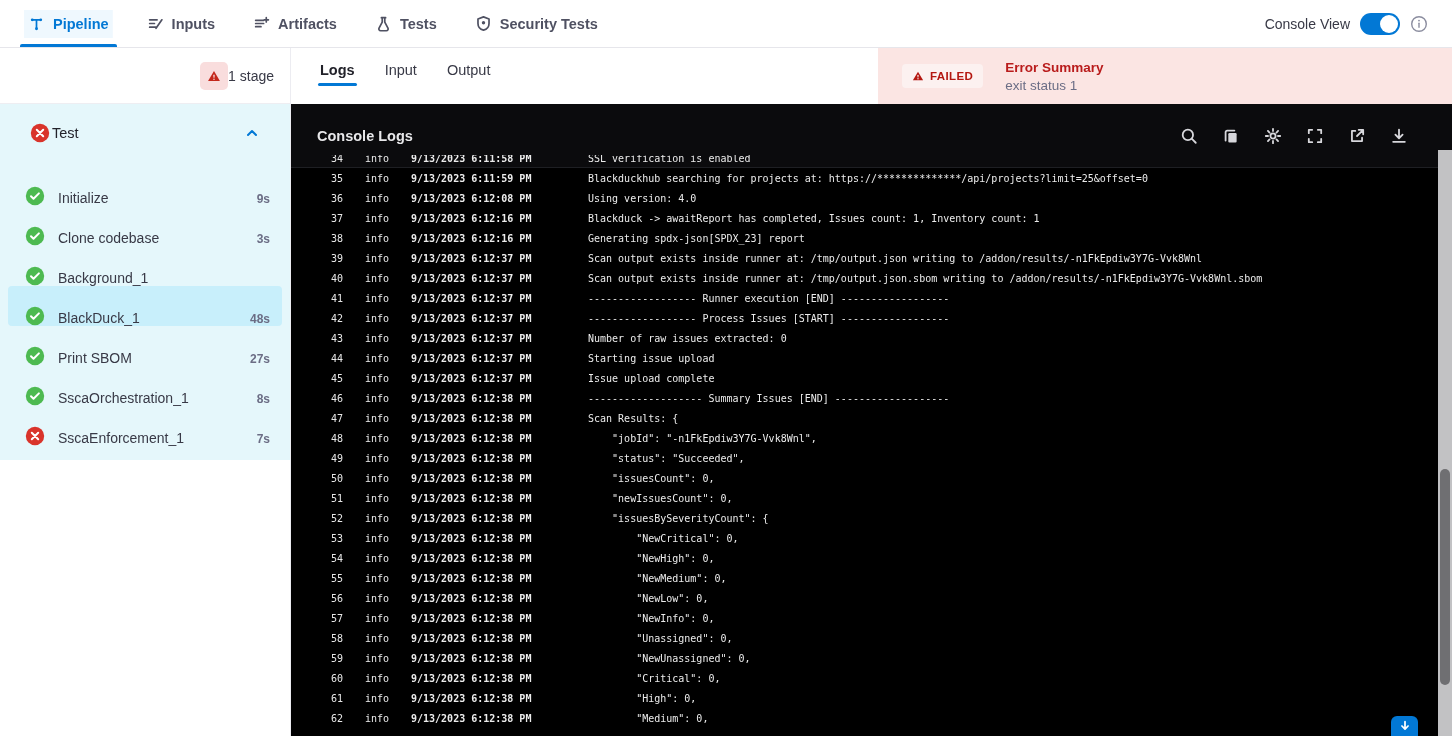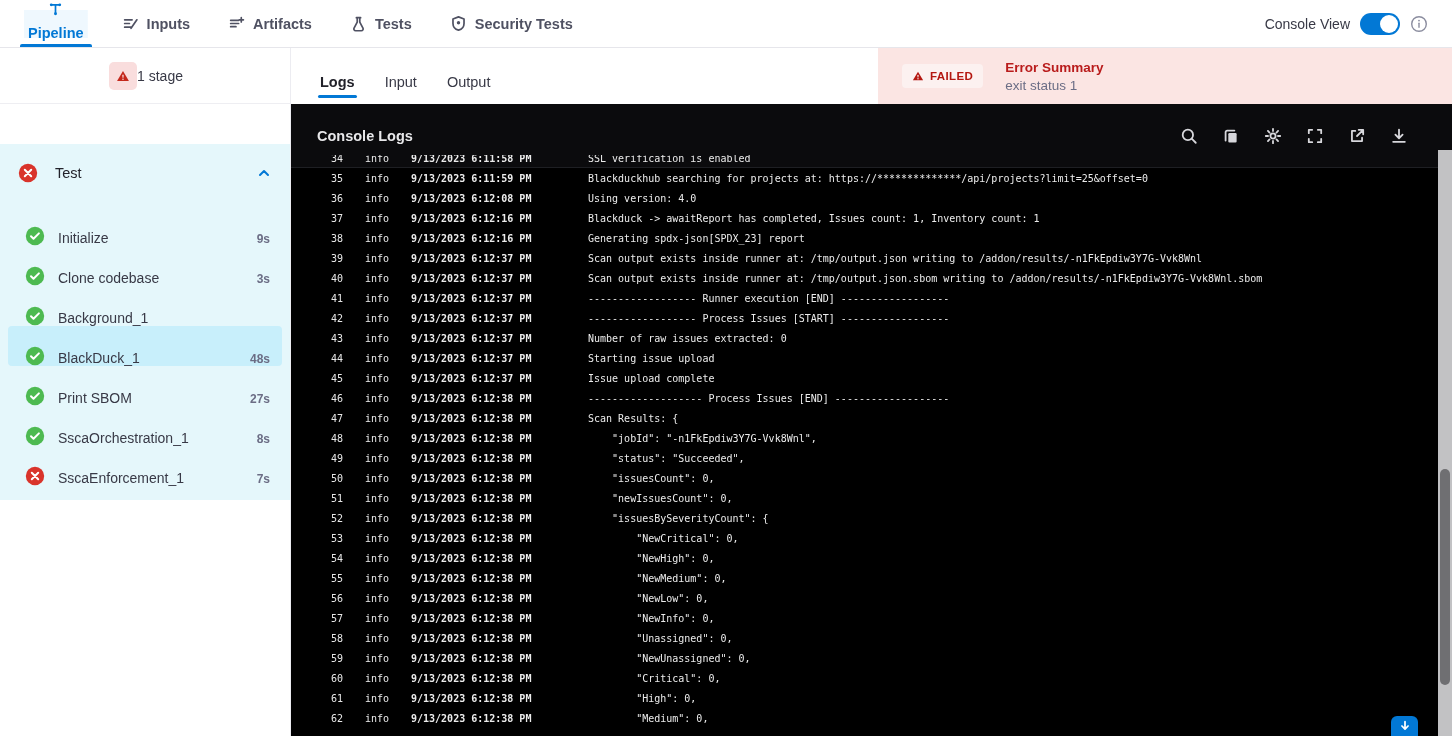--- a/index.html
+++ b/index.html
@@ -8,57 +8,57 @@
   .app { position:relative; width:1452px; height:736px; }
 
   
   .topnav { position:absolute; top:0; left:0; right:0; height:48px; background:#fff;
     border-bottom:1px solid #E6E6EB; display:flex; align-items:center; padding:0 24px; z-index:5; }
   .nav-tabs { display:flex; align-items:center; gap:30px; height:100%; }
   .nav-tab { display:flex; align-items:center; gap:8px; height:100%; position:relative;
     color:#4F5162; font-size:14.5px; font-weight:600; cursor:pointer; padding:0 4px; }
   .nav-tab .nt-icon { width:17px; height:17px; display:inline-flex; }
   .nav-tab .nt-icon svg { width:100%; height:100%; }
-  .nav-tab.active { color:#0278D5; background:linear-gradient(#EFF8FE,#EFF8FE) center/100% 28px no-repeat; border-radius:4px;flex-direction:column; }
+  .nav-tab.active { color:#0278D5; background:linear-gradient(#EFF8FE,#EFF8FE) center/100% 28px no-repeat; border-radius:4px; }
   .nav-tab.active::after { content:""; position:absolute; left:-4px; right:-4px; bottom:0;
     height:3px; background:#0278D5; border-radius:2px 2px 0 0; }
   .nav-right { margin-left:auto; display:flex; align-items:center; gap:10px; }
   .cv-label { font-size:14px; color:#383946; }
   .toggle { width:40px; height:22px; border-radius:11px; background:#0278D5; position:relative; cursor:pointer; }
   .toggle .knob { position:absolute; top:2px; right:2px; width:18px; height:18px; border-radius:50%; background:#fff; }
   .info-ic { width:18px; height:18px; color:#8B8D9F; display:inline-flex; cursor:pointer; }
   .info-ic svg { width:100%; height:100%; }
 
   
   .sidebar { position:absolute; top:48px; left:0; width:291px; bottom:0; background:#fff; border-right:1px solid #ECECF1; }
-  .sb-head { height:56px; display:flex; align-items:center; justify-content:center;
+  .sb-head { height:56px; display:flex; align-items:center; justify-content:flex-end;
     padding:0 16px 0 18px; border-bottom:1px solid #EEEEF2; background:#fff; }
   .warn-chip { width:28px; height:28px; border-radius:5px; background:#F9DDDD; display:flex;
     align-items:center; justify-content:center; }
   .warn-chip svg { width:14px; height:14px; }
   .stage-count { font-size:14px; color:#383946; }
   .stage-section { background:#E5F7FB; padding-bottom:8px; }
-  .stage-row { height:58px; display:flex; align-items:center; gap:17px; padding:0 18px; cursor:pointer;margin-top:40px; }
+  .stage-row { height:58px; display:flex; align-items:center; gap:2px; padding:0 30px; cursor:pointer; }
   .stage-name { font-size:14.5px; color:#22222A; font-weight:500; flex:1; }
   .chev { width:16px; height:16px; color:#0278D5; display:inline-flex; }
   .chev svg { width:100%; height:100%; }
   .status-ic { width:20px; height:20px; flex:0 0 20px; display:inline-flex; }
   .status-ic svg { width:100%; height:100%; }
   .steps { padding:4px 8px 6px 8px; display:flex; flex-direction:column; }
   .step { height:40px; display:flex; align-items:flex-end; gap:13px; padding:0 12px 0 17px;
     border-radius:4px; cursor:pointer; }
   .step.selected { background:#C8EFFB; }
   .step-label { flex:1; font-size:14px; color:#383946; }
   .step-dur { font-size:12px; color:#6B6D85;font-weight:bold; }
 
   
   .main { position:absolute; top:48px; left:291px; right:0; bottom:0; }
   .main-top { position:absolute; top:0; left:0; right:0; height:56px; display:flex; }
   .log-tabs { width:587px; background:#fff; display:flex; align-items:flex-end; gap:26px;
-    padding:0 0 0 27px; }
+    padding:0 0 12px 27px; }
   .ltab { position:relative; font-size:14.5px; color:#383946; padding:0 2px 14px 2px; cursor:pointer; }
   .ltab.active { color:#22222A; font-weight:700; }
   .ltab.active::after { content:""; position:absolute; left:0; right:0; bottom:6px; height:3px;
     border-radius:2px; background:#0278D5; }
   .err-strip { flex:1; background:#FBE5E3; display:flex; align-items:center; gap:22px; padding:0 24px; }
   .failed-badge { display:flex; align-items:center; gap:6px; background:#FCF1F0; border-radius:4px;
     padding:6px 10px;text-align:right; }
   .failed-badge svg { width:12px; height:12px; }
   .failed-txt { font-size:11.5px; font-weight:700; letter-spacing:.4px; color:#B41710; }
   .err-title { font-size:13.5px; color:#b91c1c; font-weight:600; margin-bottom:3px; }
@@ -328,21 +328,21 @@
             <div class="log-row"><span class="log-n">36</span><span class="log-lvl">info</span><span class="log-time">9/13/2023 6:12:08 PM</span><span class="log-msg">Using version: 4.0</span></div>
             <div class="log-row"><span class="log-n">37</span><span class="log-lvl">info</span><span class="log-time">9/13/2023 6:12:16 PM</span><span class="log-msg">Blackduck -&gt; awaitReport has completed, Issues count: 1, Inventory count: 1</span></div>
             <div class="log-row"><span class="log-n">38</span><span class="log-lvl">info</span><span class="log-time">9/13/2023 6:12:16 PM</span><span class="log-msg">Generating spdx-json[SPDX_23] report</span></div>
             <div class="log-row"><span class="log-n">39</span><span class="log-lvl">info</span><span class="log-time">9/13/2023 6:12:37 PM</span><span class="log-msg">Scan output exists inside runner at: /tmp/output.json writing to /addon/results/-n1FkEpdiw3Y7G-Vvk8Wnl</span></div>
             <div class="log-row"><span class="log-n">40</span><span class="log-lvl">info</span><span class="log-time">9/13/2023 6:12:37 PM</span><span class="log-msg">Scan output exists inside runner at: /tmp/output.json.sbom writing to /addon/results/-n1FkEpdiw3Y7G-Vvk8Wnl.sbom</span></div>
             <div class="log-row"><span class="log-n">41</span><span class="log-lvl">info</span><span class="log-time">9/13/2023 6:12:37 PM</span><span class="log-msg">------------------ Runner execution [END] ------------------</span></div>
             <div class="log-row"><span class="log-n">42</span><span class="log-lvl">info</span><span class="log-time">9/13/2023 6:12:37 PM</span><span class="log-msg">------------------ Process Issues [START] ------------------</span></div>
             <div class="log-row"><span class="log-n">43</span><span class="log-lvl">info</span><span class="log-time">9/13/2023 6:12:37 PM</span><span class="log-msg">Number of raw issues extracted: 0</span></div>
             <div class="log-row"><span class="log-n">44</span><span class="log-lvl">info</span><span class="log-time">9/13/2023 6:12:37 PM</span><span class="log-msg">Starting issue upload</span></div>
             <div class="log-row"><span class="log-n">45</span><span class="log-lvl">info</span><span class="log-time">9/13/2023 6:12:37 PM</span><span class="log-msg">Issue upload complete</span></div>
-            <div class="log-row"><span class="log-n">46</span><span class="log-lvl">info</span><span class="log-time">9/13/2023 6:12:38 PM</span><span class="log-msg">------------------- Process Issues [END] -------------------</span></div>
+            <div class="log-row"><span class="log-n">46</span><span class="log-lvl">info</span><span class="log-time">9/13/2023 6:12:38 PM</span><span class="log-msg">------------------- Summary Issues [END] -------------------</span></div>
             <div class="log-row"><span class="log-n">47</span><span class="log-lvl">info</span><span class="log-time">9/13/2023 6:12:38 PM</span><span class="log-msg">Scan Results: {</span></div>
             <div class="log-row"><span class="log-n">48</span><span class="log-lvl">info</span><span class="log-time">9/13/2023 6:12:38 PM</span><span class="log-msg">    "jobId": "-n1FkEpdiw3Y7G-Vvk8Wnl",</span></div>
             <div class="log-row"><span class="log-n">49</span><span class="log-lvl">info</span><span class="log-time">9/13/2023 6:12:38 PM</span><span class="log-msg">    "status": "Succeeded",</span></div>
             <div class="log-row"><span class="log-n">50</span><span class="log-lvl">info</span><span class="log-time">9/13/2023 6:12:38 PM</span><span class="log-msg">    "issuesCount": 0,</span></div>
             <div class="log-row"><span class="log-n">51</span><span class="log-lvl">info</span><span class="log-time">9/13/2023 6:12:38 PM</span><span class="log-msg">    "newIssuesCount": 0,</span></div>
             <div class="log-row"><span class="log-n">52</span><span class="log-lvl">info</span><span class="log-time">9/13/2023 6:12:38 PM</span><span class="log-msg">    "issuesBySeverityCount": {</span></div>
             <div class="log-row"><span class="log-n">53</span><span class="log-lvl">info</span><span class="log-time">9/13/2023 6:12:38 PM</span><span class="log-msg">        "NewCritical": 0,</span></div>
             <div class="log-row"><span class="log-n">54</span><span class="log-lvl">info</span><span class="log-time">9/13/2023 6:12:38 PM</span><span class="log-msg">        "NewHigh": 0,</span></div>
             <div class="log-row"><span class="log-n">55</span><span class="log-lvl">info</span><span class="log-time">9/13/2023 6:12:38 PM</span><span class="log-msg">        "NewMedium": 0,</span></div>
             <div class="log-row"><span class="log-n">56</span><span class="log-lvl">info</span><span class="log-time">9/13/2023 6:12:38 PM</span><span class="log-msg">        "NewLow": 0,</span></div>

